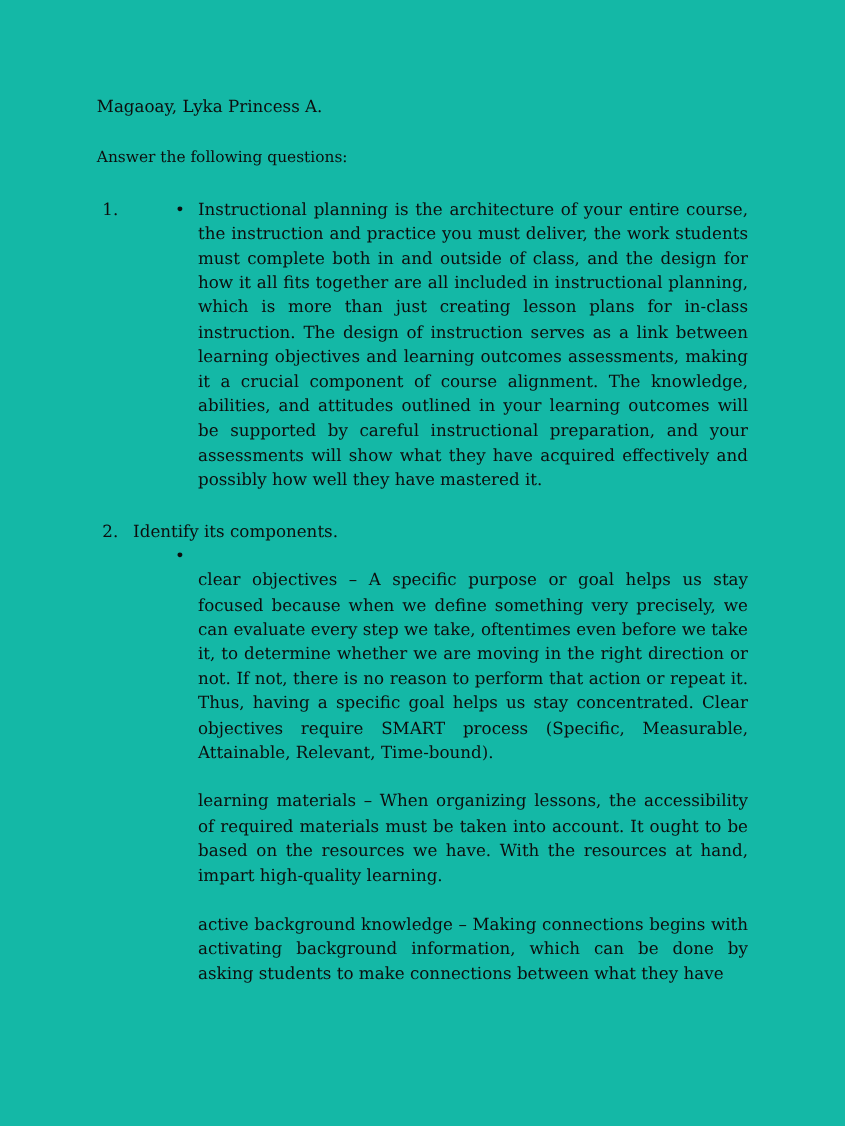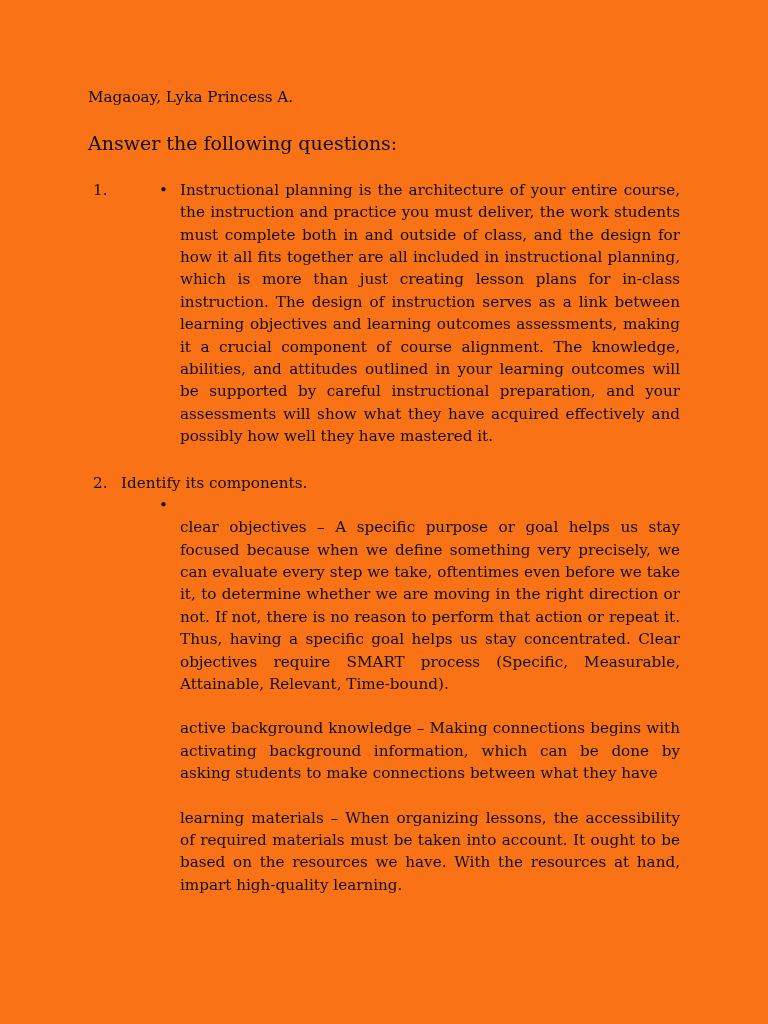--- a/index.html
+++ b/index.html
@@ -14,21 +14,21 @@
     overflow: hidden;
     font-family: "DejaVu Serif", "Liberation Serif", serif;
     color: #0d0d0d;
     -webkit-font-smoothing: antialiased;
   }
 
   .page {
     position: relative;
     width: 768px;
     height: 1024px;
-    background: #f97316;
+    background: #14b8a6;
     box-sizing: border-box;
     padding: 86px 88px 0 88px;
   }
 
   .doc-body {
     font-size: 15.2px;
     line-height: 22.4px;
   }
 
   
@@ -37,21 +37,21 @@
   }
   .header-line {
     margin: 0;
     font-size: 15.2px;
     line-height: 22.4px;
     white-space: nowrap;
   }
 
   .intro-line {
     margin: 24px 0 0 0;
-    font-size: 19px;
+    font-size: 14px;
     line-height: 22.4px;
   }
 
   
   .q-list {
     margin: 0;
     padding: 0;
     list-style: none;
   }
 
@@ -162,22 +162,22 @@
           </li>
         </ul>
       </li>
 
     </ol>
 
     <p class="comp-para">
       <span class="comp-term">clear objectives</span><span class="comp-term"> – </span><span>A specific purpose or goal helps us stay focused because when we define something very precisely, we can evaluate every step we take, oftentimes even before we take it, to determine whether we are moving in the right direction or not. If not, there is no reason to perform that action or repeat it. Thus, having a specific goal helps us stay concentrated. Clear objectives require SMART process (Specific, Measurable, Attainable, Relevant, Time-bound).</span>
     </p>
 
+    <p class="comp-para">
+      <span class="comp-term">learning materials</span><span class="comp-term"> – </span><span>When organizing lessons, the accessibility of required materials must be taken into account. It ought to be based on the resources we have. With the resources at hand, impart high-quality learning.</span>
+    </p>
+
     <p class="comp-para clipped">
       <span class="comp-term">active background knowledge</span><span class="comp-term"> – </span><span>Making connections begins with activating background information, which can be done by asking students to make connections between what they have</span>
-    </p>
-
-    <p class="comp-para">
-      <span class="comp-term">learning materials</span><span class="comp-term"> – </span><span>When organizing lessons, the accessibility of required materials must be taken into account. It ought to be based on the resources we have. With the resources at hand, impart high-quality learning.</span>
     </p>
 
   </div>
 </div>
 
 </body></html>

